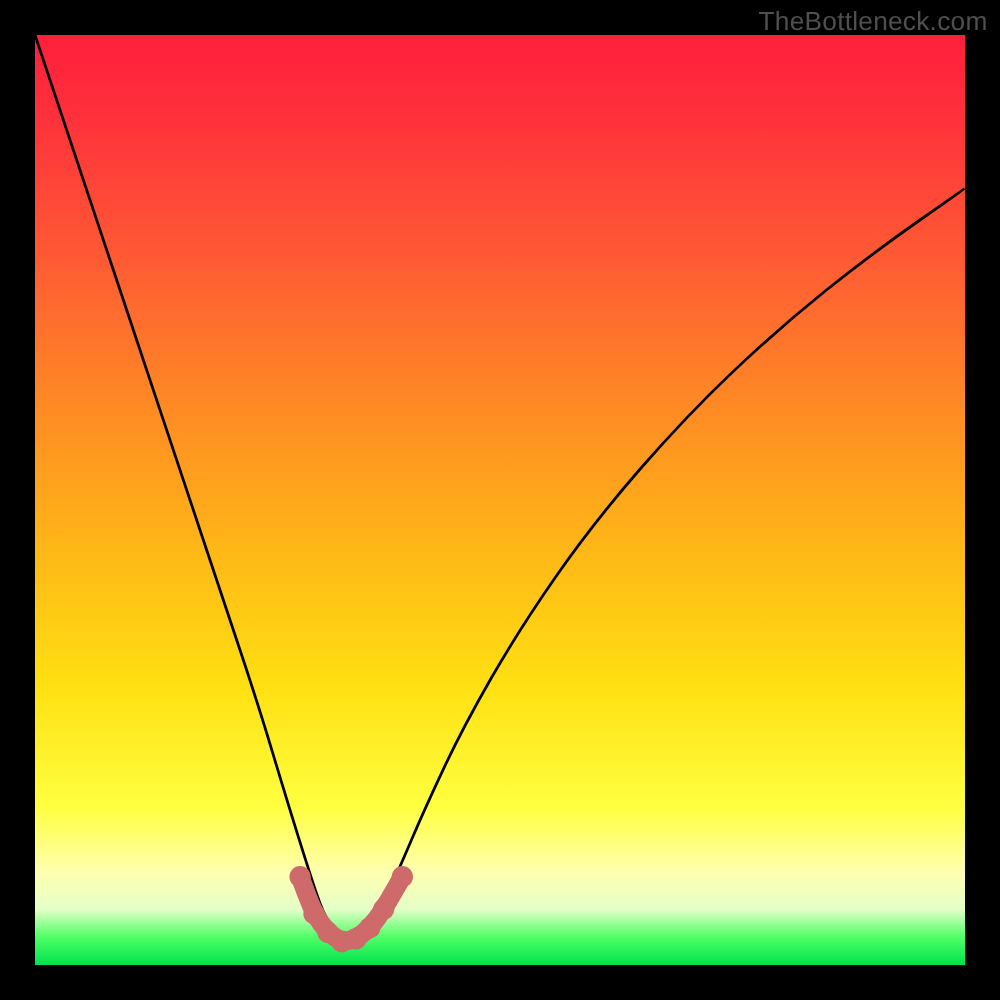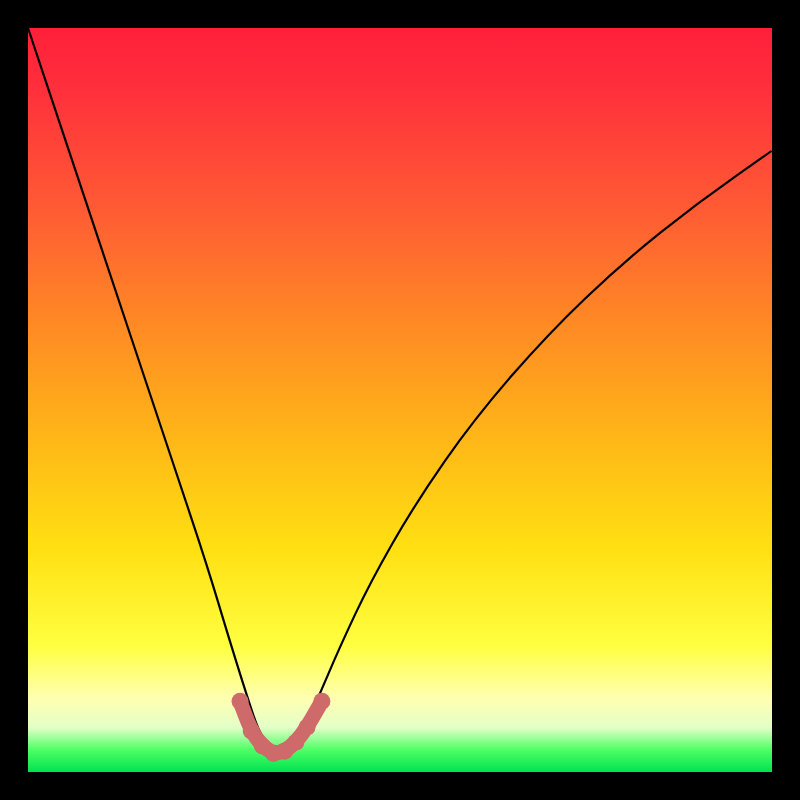--- a/index.html
+++ b/index.html
@@ -67,20 +67,21 @@
   .main-curve {
     stroke: #000;
     stroke-width: 2.2;
     fill: none;
   }
 </style>
 </head>
 <body>
 
 <div class="frame">
+  <div class="watermark">TheBottleneck.com</div>
 
   <div class="plot-area">
     <svg class="curve" viewBox="0 0 744 744" preserveAspectRatio="none">
       <path class="main-curve" id="curve-path" d="M 0,0 Q 0,0 14.88,44.64 Q 29.76,89.28 44.64,133.92000000000002 Q 59.52,178.56 74.4,223.2 Q 89.28,267.84 104.16,312.48 Q 119.04,357.12 133.92000000000002,401.76 Q 148.8,446.4 163.68,491.03999999999996 Q 178.56,535.68 189.72000000000003,572.8799999999999 Q 200.88000000000002,610.0799999999999 210.18,639.8399999999999 Q 219.48,669.6 225.06,686.3399999999999 Q 230.64,703.0799999999999 236.22,711.636 Q 241.8,720.192 247.38,722.796 Q 252.96,725.4 258.54,722.796 Q 264.12,720.192 269.7,711.636 Q 275.28,703.0799999999999 282.72,686.3399999999999 Q 290.16,669.6 301.32,643.56 Q 312.47999999999996,617.52 327.36,585.9 Q 342.24,554.28 364.56,515.22 Q 386.88,476.16 416.64,433.38 Q 446.4,390.6 483.59999999999997,347.82 Q 520.8,305.03999999999996 558,269.7 Q 595.2,234.36 632.4000000000001,204.60000000000002 Q 669.6,174.84 706.8,148.8 T 744,122.76"></path>
       <path class="trough-stroke" id="trough-path" d="M 212.04,673.32 Q 212.04,673.32 217.62,688.2 Q 223.2,703.0799999999999 228.78,710.52 Q 234.36,717.9599999999999 239.94,721.68 Q 245.52,725.4 251.10000000000002,724.284 Q 256.68,723.168 262.26,718.704 Q 267.84,714.24 273.41999999999996,706.8 Q 279,699.36 286.44,686.34 T 293.88,673.32"></path>
       <g id="trough-dots">
           <circle cx="212.04" cy="673.32" r="8.5" class="trough-dot"></circle>
           <circle cx="223.2" cy="703.0799999999999" r="8.5" class="trough-dot"></circle>
           <circle cx="234.36" cy="717.9599999999999" r="8.5" class="trough-dot"></circle>
           <circle cx="245.52" cy="725.4" r="8.5" class="trough-dot"></circle>

